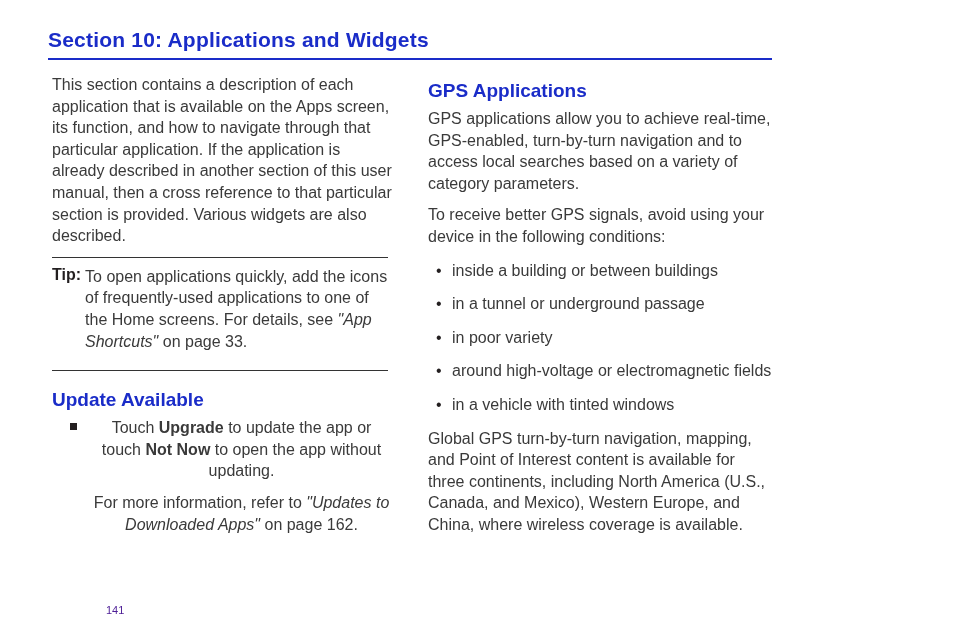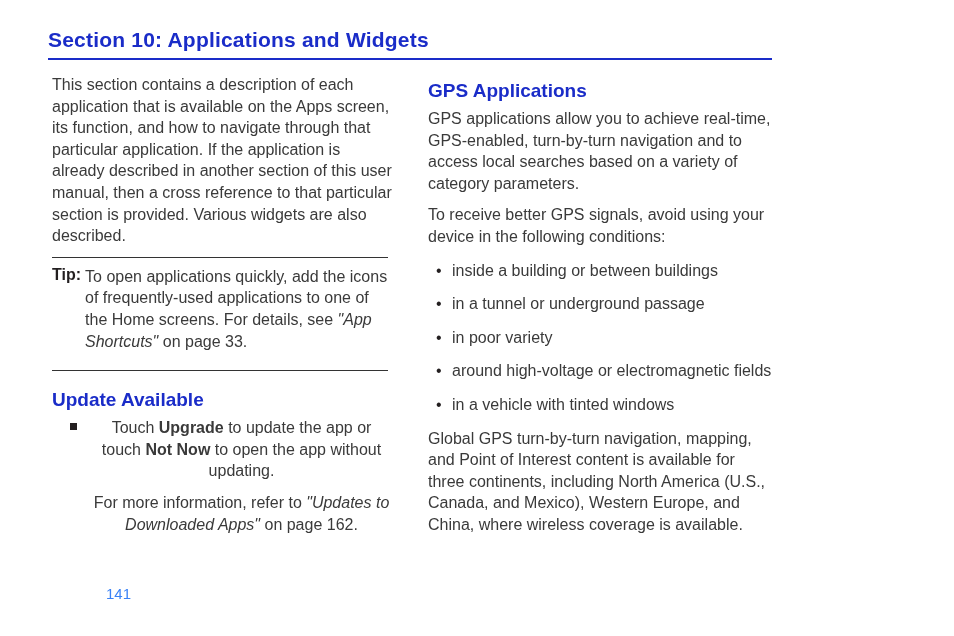--- a/index.html
+++ b/index.html
@@ -106,23 +106,23 @@
     content: "•";
     position: absolute;
     left: 0;
     top: 0;
     font-size: 16px;
     color: #231f20;
   }
   .pagenum {
     position: absolute;
     left: 106px;
-    bottom: 34px;
-    font-size: 15px;
-    color: #3b82f6;
+    bottom: 20px;
+    font-size: 11px;
+    color: #4c1d95;
     font-stretch: condensed;
   }
   .bold { font-weight: 700; }
   .italic { font-style: italic; }
 </style>
 </head>
 <body>
 
 <div class="page">
 

